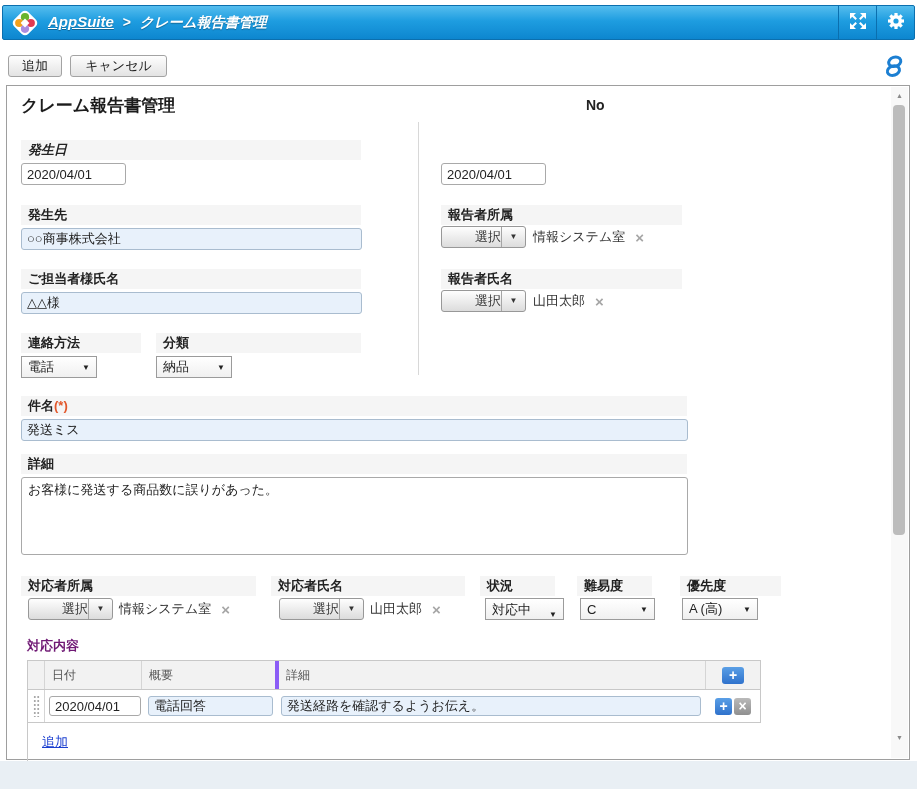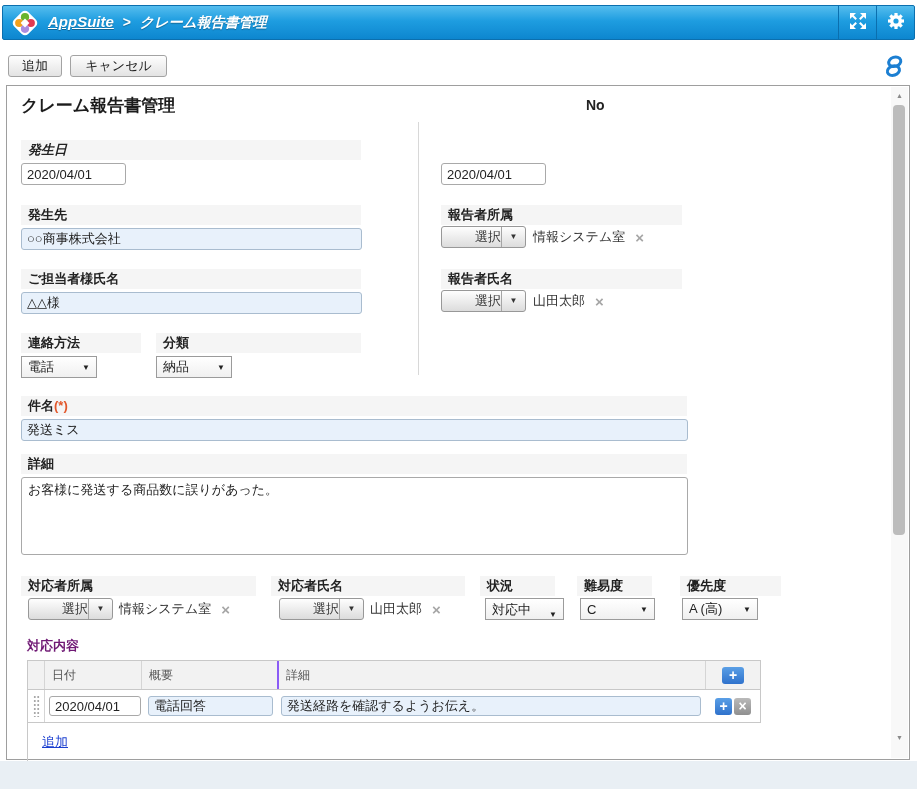--- a/index.html
+++ b/index.html
@@ -65,21 +65,21 @@
   .sec-label {position:absolute; font-size:13px; font-weight:bold; color:#701a75;}
 
   
   .resp {position:absolute; left:20px; top:574px; width:734px; border-left:1px solid #c8c8c8; box-sizing:border-box;}
   .rt {border:1px solid #c8c8c8; border-left:none;}
   .rt-head {display:flex; height:28px; background:#f2f2f2; border-bottom:1px solid #c8c8c8;
     font-size:12px; color:#555;}
   .rt-head > div {line-height:28px; padding-left:7px; box-sizing:border-box;}
   .hc0 {width:17px; border-right:1px solid #d5d5d5; padding-left:0;}
   .hc1 {width:97px; border-right:1px solid #d5d5d5;}
-  .hc2 {width:137px; border-right:2px solid #8b5cf6;}
+  .hc2 {width:137px; border-right:4px solid #8b5cf6;}
   .hc3 {flex:1; border-right:1px solid #d5d5d5;}
   .hc4 {width:54px; display:flex; align-items:center; justify-content:center; padding-left:0 !important;}
   .rt-row {display:flex; height:32px; align-items:center;}
   .rc0 {width:17px; height:32px; border-right:1px solid #d5d5d5; display:flex; align-items:center;
     justify-content:center; box-sizing:border-box; cursor:grab;}
   .dots {width:7px; height:22px;
     background-image:radial-gradient(circle,#a8a8a8 1px,transparent 1.3px);
     background-size:3.5px 4px;}
   .tin2 {height:20px; border:1px solid #a9a9a9; border-radius:3px; background:#fff; font-size:13px;
     color:#222; padding:0 5px; box-sizing:border-box; font-family:inherit; outline:none;}

